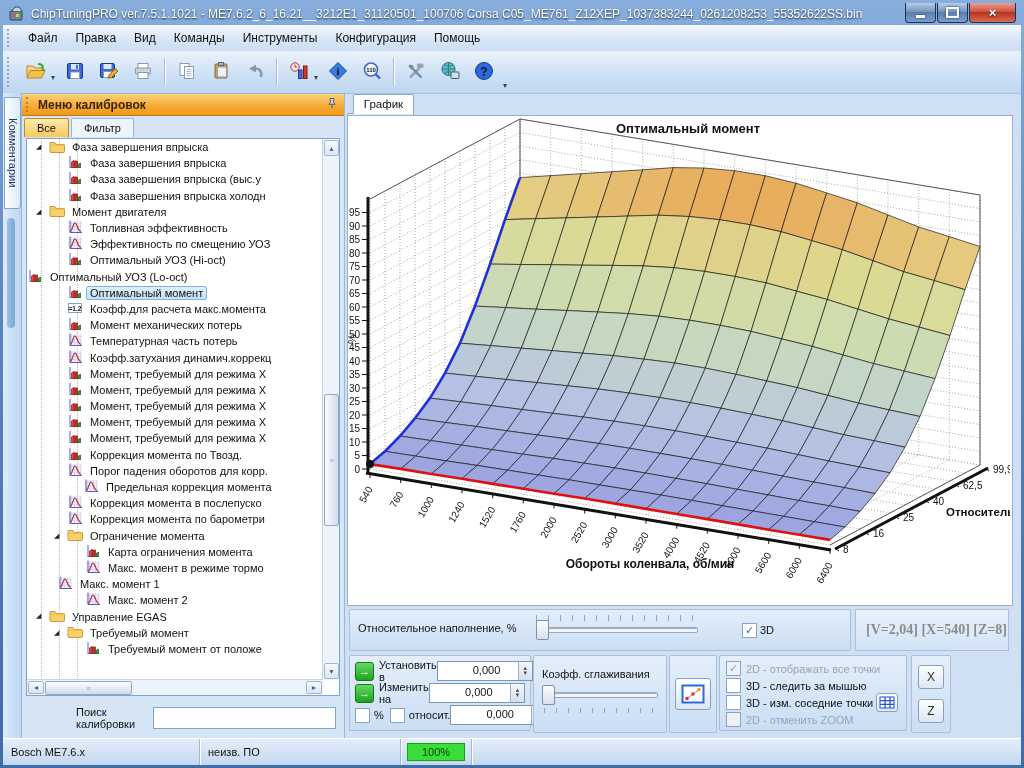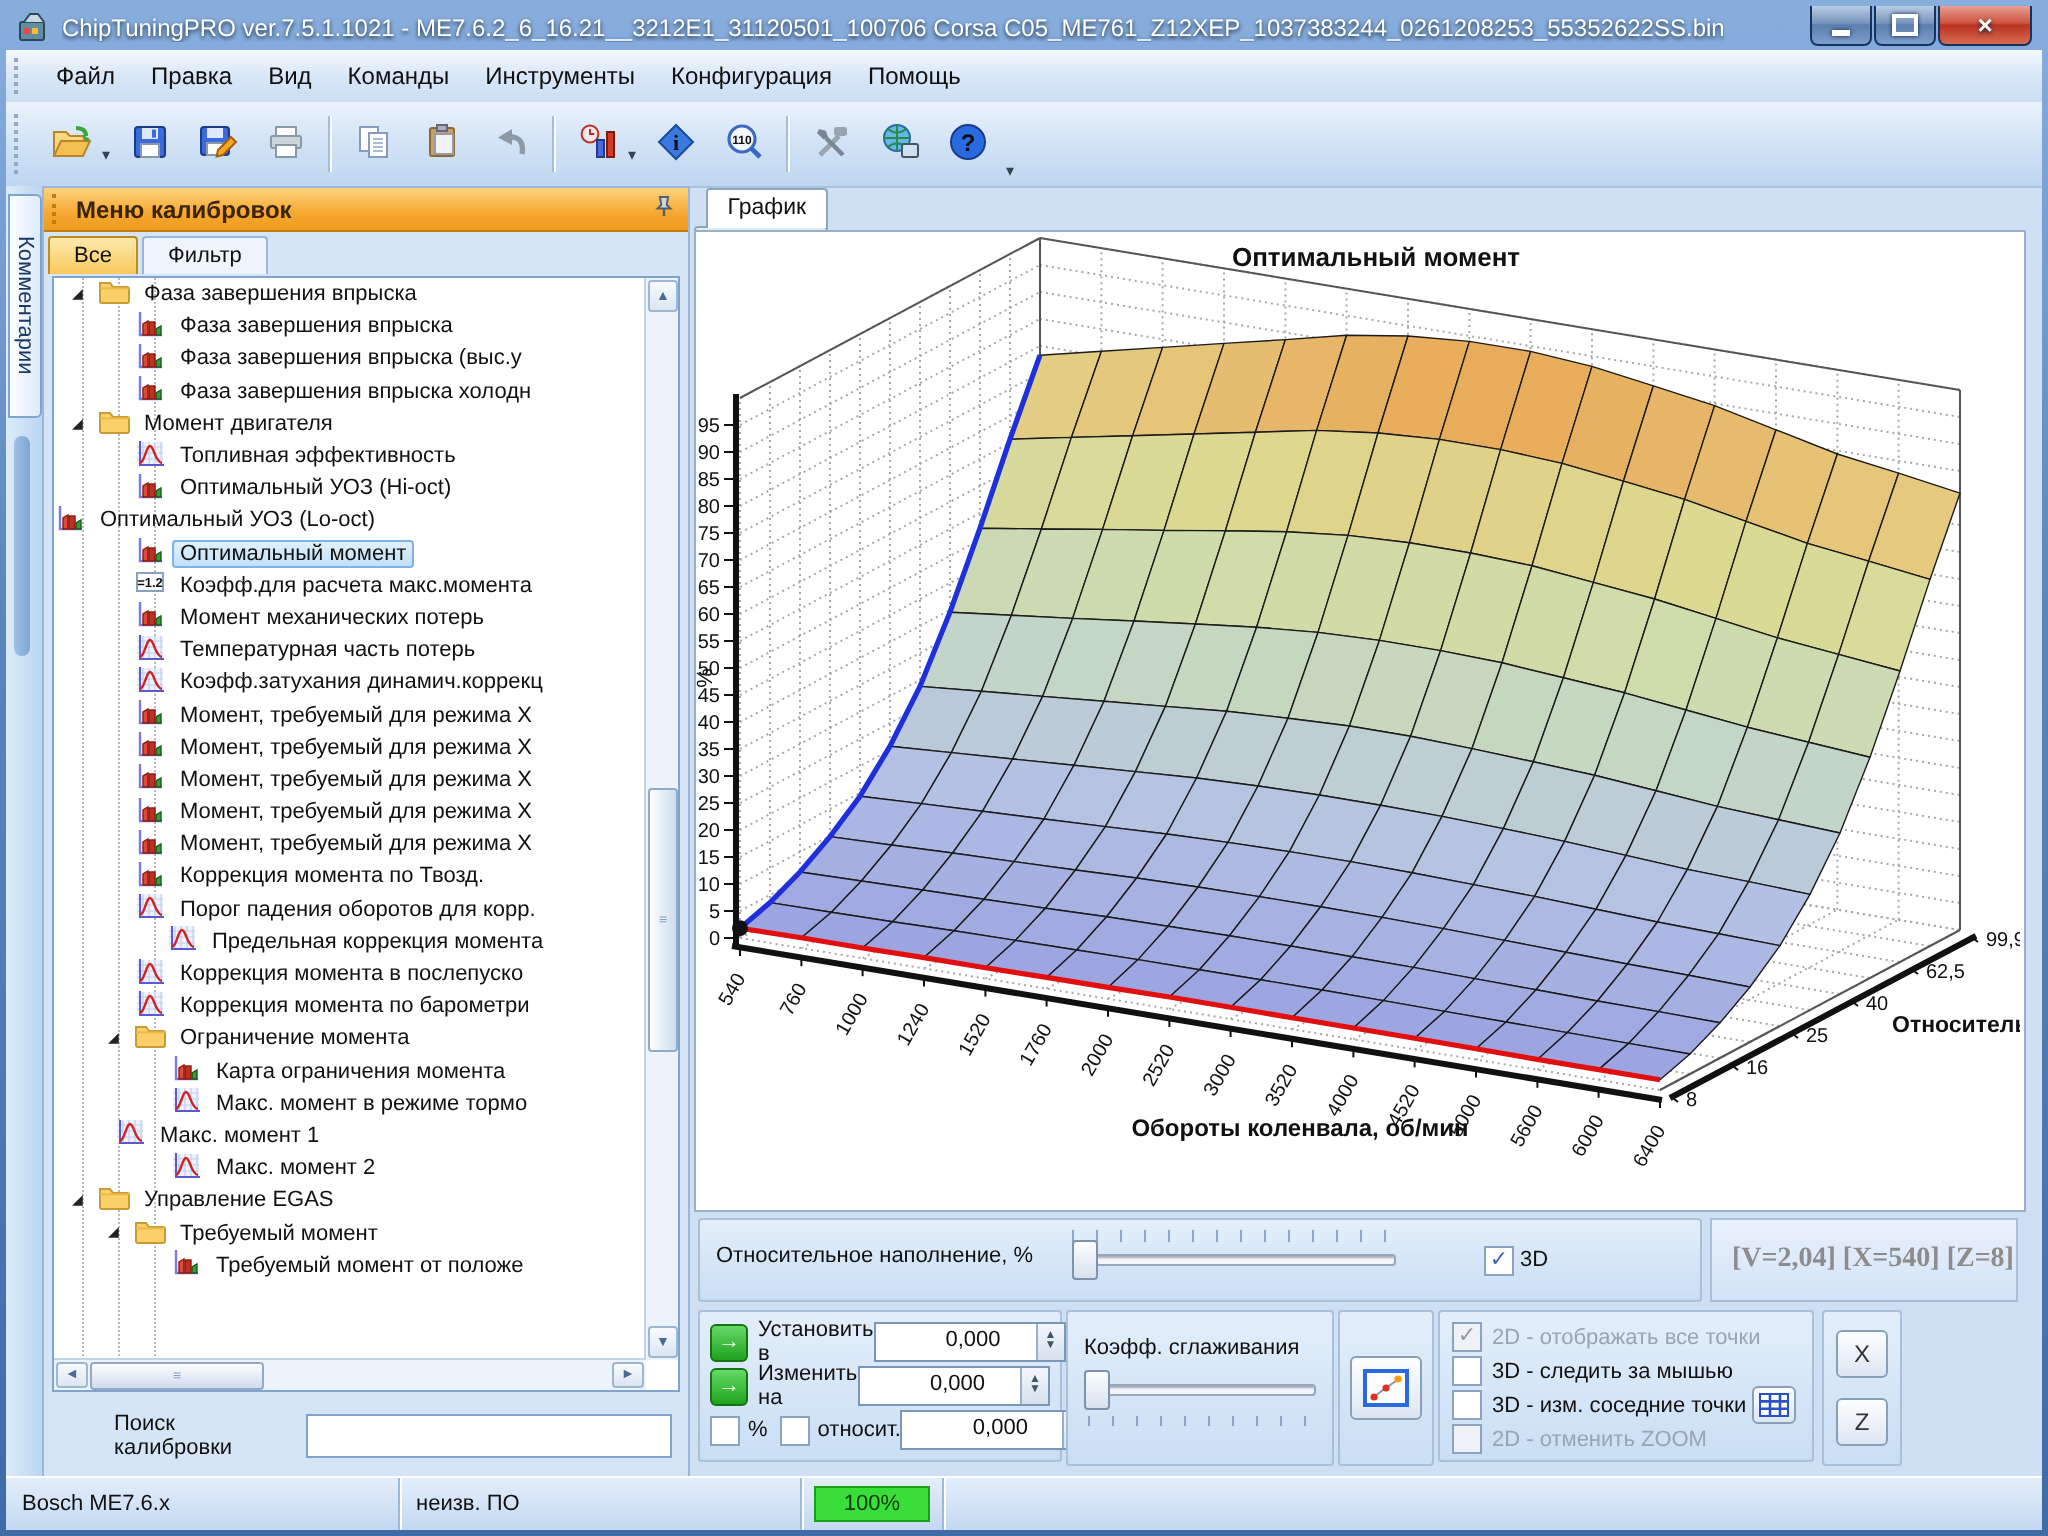--- a/index.html
+++ b/index.html
@@ -55,21 +55,21 @@
   .trow.selected .tlabel{background:linear-gradient(#dff0fc,#c3e0f7);border:1px solid #7eb3e8;border-radius:2px;}
   .vscroll{position:absolute;right:0;top:0;bottom:15px;width:16px;background:#edf3fa;border-left:1px solid #c2d4e8;}
   .hscroll{position:absolute;left:0;right:16px;bottom:0;height:15px;background:#edf3fa;border-top:1px solid #c2d4e8;}
   .sbtn{position:absolute;background:linear-gradient(#f7fafd,#dbe6f2);border:1px solid #9fb6d0;color:#4a6a94;
         display:flex;align-items:center;justify-content:center;font-size:7px;border-radius:2px;}
   .vthumb{position:absolute;left:1px;width:13px;border:1px solid #92aac6;border-radius:2px;
           background:linear-gradient(90deg,#fdfeff,#cfdced);display:flex;align-items:center;justify-content:center;color:#8aa2c0;font-size:7px;}
   .hthumb{position:absolute;top:1px;height:12px;border:1px solid #92aac6;border-radius:2px;
           background:linear-gradient(#fdfeff,#cfdced);display:flex;align-items:center;justify-content:center;color:#8aa2c0;font-size:7px;}
   .search-row{position:absolute;left:0;right:0;bottom:8px;height:24px;display:flex;align-items:center;padding:0 8px;}
-  .search-row label{margin-right:10px;margin-left:11px;padding-left:16px;}
+  .search-row label{margin-right:10px;margin-left:30px;padding-left:16px;}
   .search-input{flex:1;height:18px;background:#fff;border:1px solid #7fa5cf;}
   
   .right-panel{position:absolute;left:344px;top:68px;width:666px;bottom:26px;}
   .chart-tabs{position:absolute;left:0;top:0;height:22px;display:flex;align-items:flex-end;flex-direction:column;}
   .chart-tab{padding:3px 10px;border:1px solid #8ea6c0;border-bottom:none;background:#e3ecf6;margin-right:2px;border-radius:2px 2px 0 0;font-size:11.5px;}
   .chart-tab.active{background:#fff;position:relative;top:1px;padding-bottom:4px;font-weight:normal;}
   .chart-box{position:absolute;left:0;top:22px;width:664px;height:489px;background:#fff;border:1px solid #9ab0c8;overflow:hidden;}
   
   .gbox{position:absolute;border:1px solid #aabfd8;border-radius:2px;background:linear-gradient(#e3eefa,#cadef4);}
   .fill-box{left:2px;top:516px;width:500px;height:40px;}
@@ -328,20 +328,29 @@
               <span class="tlabel">Момент двигателя</span>
             </div>
             <div class="trow" style="padding-left: 40px;">
               <span class="ticon"><svg width="16" height="14" viewBox="0 0 16 14">
                   <rect x="1.5" y="1" width="13" height="11.5" fill="#eef2fc"></rect>
                   <path d="M1.5 3.5h13M1.5 6.5h13M1.5 9.5h13M4.5 1v11.5M7.5 1v11.5M10.5 1v11.5M13.5 1v11.5" stroke="#c2cef0" stroke-width=".6"></path>
                   <path d="M3 .5 V12.5 H15" stroke="#5a5ad0" fill="none"></path>
                   <path d="M3 11.5 C5.5 11 6 3 8 3 S10.5 11 14 11.5" fill="none" stroke="#d02020" stroke-width="1.2"></path>
                 </svg></span>
               <span class="tlabel">Топливная эффективность</span>
+            </div>
+            <div class="trow" style="padding-left: 40px;">
+              <span class="ticon"><svg width="16" height="14" viewBox="0 0 16 14">
+                  <rect x="1.5" y="1" width="13" height="11.5" fill="#eef2fc"></rect>
+                  <path d="M1.5 3.5h13M1.5 6.5h13M1.5 9.5h13M4.5 1v11.5M7.5 1v11.5M10.5 1v11.5M13.5 1v11.5" stroke="#c2cef0" stroke-width=".6"></path>
+                  <path d="M3 .5 V12.5 H15" stroke="#5a5ad0" fill="none"></path>
+                  <path d="M3 11.5 C5.5 11 6 3 8 3 S10.5 11 14 11.5" fill="none" stroke="#d02020" stroke-width="1.2"></path>
+                </svg></span>
+              <span class="tlabel">Эффективность по смещению УОЗ</span>
             </div>
             <div class="trow" style="padding-left: 40px;">
               <span class="ticon"><svg width="16" height="14" viewBox="0 0 16 14">
                   <path d="M3 1 V12.5 H14" stroke="#7a7ae0" fill="none" stroke-width="1.2"></path>
                   <path d="M4.5 12.5 V7 l2.5-1.5 V12.5z" fill="#e04a3a" stroke="#8a1a10" stroke-width=".7"></path>
                   <rect x="7.5" y="6" width="3" height="6.5" fill="#c03020" stroke="#8a1a10" stroke-width=".7"></rect>
                   <path d="M11 12.5 V9.5 l2.5-1.5 V12.5z" fill="#3a9a3a" stroke="#1a5a1a" stroke-width=".7"></path>
                 </svg></span>
               <span class="tlabel">Оптимальный УОЗ (Hi-oct)</span>
             </div>

